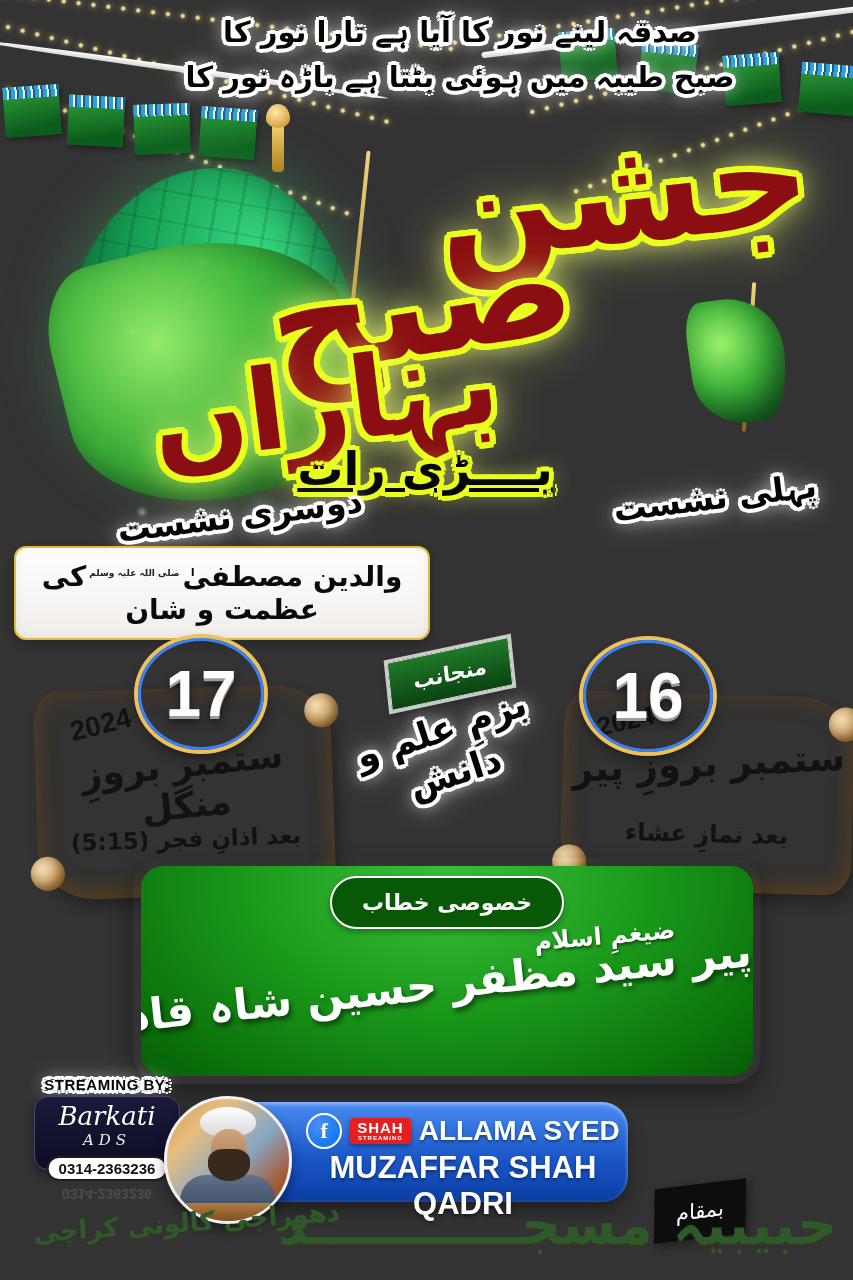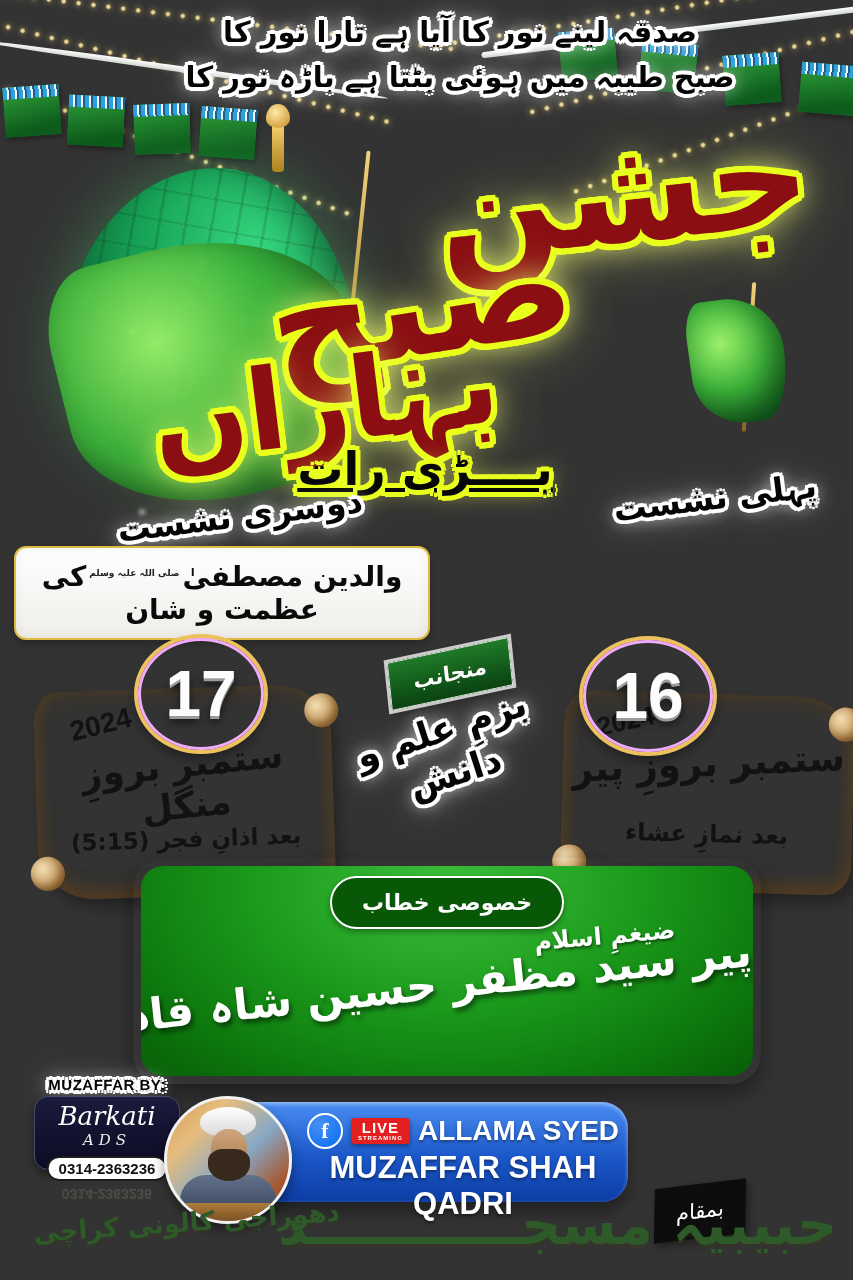--- a/index.html
+++ b/index.html
@@ -57,21 +57,21 @@
   .salut{font-size:9px;color:#222;vertical-align:super;margin:0 3px;display:inline-block;}
   
   .scroll{background:
       linear-gradient(105deg,#b88a52 0%,#e3c folly,#e8cd9d 14%,#f4e3bd 42%,#eed8ab 62%,#d9b582 86%,#b98950 100%);
     border-radius:22px 60px 26px 58px/34px 48px 30px 52px;
     box-shadow:inset 0 0 22px rgba(110,70,20,.5), inset 0 -10px 18px rgba(110,70,20,.35), 5px 9px 14px rgba(0,0,0,.3);}
   .scroll::before,.scroll::after{content:"";position:absolute;width:34px;height:34px;border-radius:50%;
     background:radial-gradient(circle at 35% 35%,#f2ddb2,#c49a60 60%,#8a6130);box-shadow:inset -4px -4px 8px rgba(90,55,15,.6);}
   .scroll::before{left:-8px;bottom:10px;} .scroll::after{right:-8px;top:10px;}
   .daycircle{border-radius:50%;background:radial-gradient(circle at 35% 30%,#ff4a3a,#d society,#d11212 40%,#8d0404 80%,#5f0000);
-    border:3px solid #f0abfc;box-shadow:0 0 0 4px #edc15d,0 8px 14px rgba(0,0,0,.45);
+    border:3px solid #3b82f6;box-shadow:0 0 0 4px #edc15d,0 8px 14px rgba(0,0,0,.45);
     display:flex;align-items:center;justify-content:center;}
   .daynum{font-family:"Liberation Sans",sans-serif;font-weight:900;color:#fdfdfd;font-size:64px;
     text-shadow:0 3px 0 #9b9b9b,0 6px 8px rgba(0,0,0,.6);}
   .scrolltxt{font-weight:800;color:#121212;}
   
   .ribbon-green{background:linear-gradient(#1f7a27,#0a4212);border:1px solid #cfe8cf;color:#fff;
     display:flex;align-items:center;justify-content:center;font-weight:700;
     box-shadow:0 0 0 3px rgba(255,255,255,.75),0 4px 8px rgba(0,0,0,.3);}
   
   .goldframe{background:linear-gradient(180deg,#fdf0a0,#ecc softly,#e3b84e 30%,#b9871f 70%,#8a6210);
@@ -191,36 +191,36 @@
       <div style="text-align:center;margin-top:10px;">
         <span class="tagpill urdu" style="font-size:22px;">خصوصی خطاب</span>
       </div>
       <div class="abs urdu" style="right:78px;top:56px;color:#fff;font-size:24px;font-weight:700;transform:rotate(-5deg);text-shadow:1px 2px 3px rgba(0,0,0,.5);">ضیغمِ اسلام</div>
       <div class="abs urdu" style="left:0;top:92px;width:100%;text-align:center;color:#fff;font-size:43px;font-weight:900;white-space:nowrap;
                   transform:rotate(-6deg);text-shadow:2px 4px 5px rgba(0,0,0,.5);">پیر سید مظفر حسین شاہ قادری</div>
     </div>
   </div>
 
   <div class="abs" style="left:34px;top:1076px;width:146px;text-align:center;">
-    <div class="en ow" style="font-size:15px;font-weight:800;letter-spacing:.5px;">MUZAFFAR BY:</div>
+    <div class="en ow" style="font-size:15px;font-weight:800;letter-spacing:.5px;">STREAMING BY:</div>
     <div class="designer-card" style="position:relative;margin-top:3px;padding:6px 4px 20px;">
       <div style="font-family:'DejaVu Serif',serif;font-style:italic;font-size:26px;color:#fff;line-height:1;">Barkati</div>
       <div style="font-family:'DejaVu Serif',serif;font-style:italic;font-size:15px;color:#eee;letter-spacing:5px;margin-top:2px;">ADS</div>
       <div class="phonepill" style="position:absolute;left:50%;bottom:-12px;transform:translateX(-50%);font-size:15px;padding:2px 10px;">0314-2363236</div>
     </div>
     <div class="en" style="margin-top:16px;font-size:14px;font-weight:800;color:#6b6b5a;opacity:.45;transform:scaleY(-1);">0314-2363236</div>
   </div>
 
   <div class="abs livebanner" style="left:214px;top:1102px;width:414px;height:100px;padding-left:84px;box-sizing:border-box;">
     <div style="display:flex;align-items:center;justify-content:center;gap:8px;margin-top:11px;">
       <div class="fbicon">
           <span>f</span>
         </div>
       <div class="livebadge">
-        <span style="font-size:15px;font-weight:900;letter-spacing:1px;line-height:1;">LIVE</span>
+        <span style="font-size:15px;font-weight:900;letter-spacing:1px;line-height:1;">SHAH</span>
         <span style="font-size:6px;font-weight:700;letter-spacing:1px;line-height:1.2;">STREAMING</span>
       </div>
       <div class="en" style="color:#fff;font-size:28px;font-weight:900;text-shadow:0 2px 3px rgba(0,0,0,.4);">ALLAMA SYED</div>
     </div>
     <div class="en" style="text-align:center;color:#fff;font-size:31px;font-weight:900;margin-top:1px;text-shadow:0 2px 3px rgba(0,0,0,.4);">MUZAFFAR SHAH QADRI</div>
   </div>
 
   <div class="abs photo" style="left:164px;top:1096px;width:122px;height:122px;">
     <div class="p-body"></div>
     <div class="p-desk"></div>

